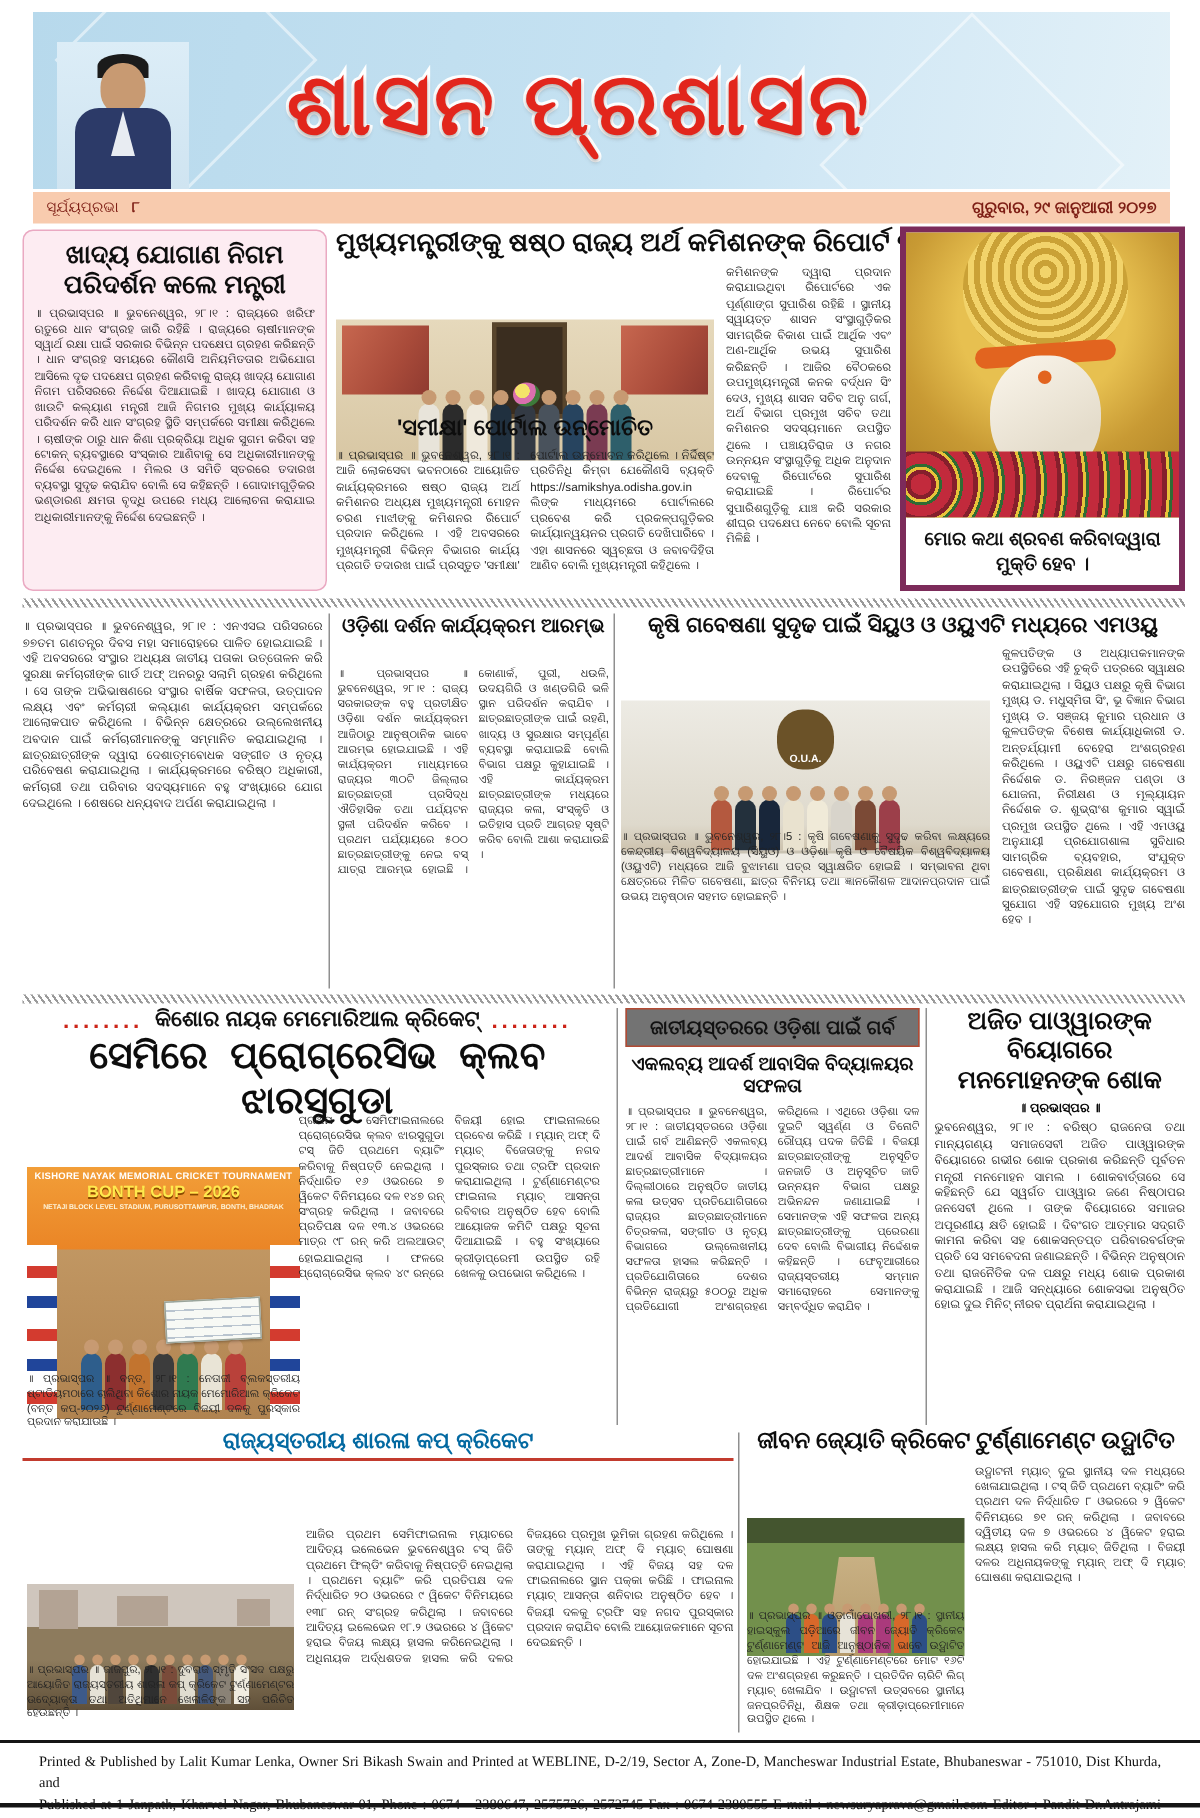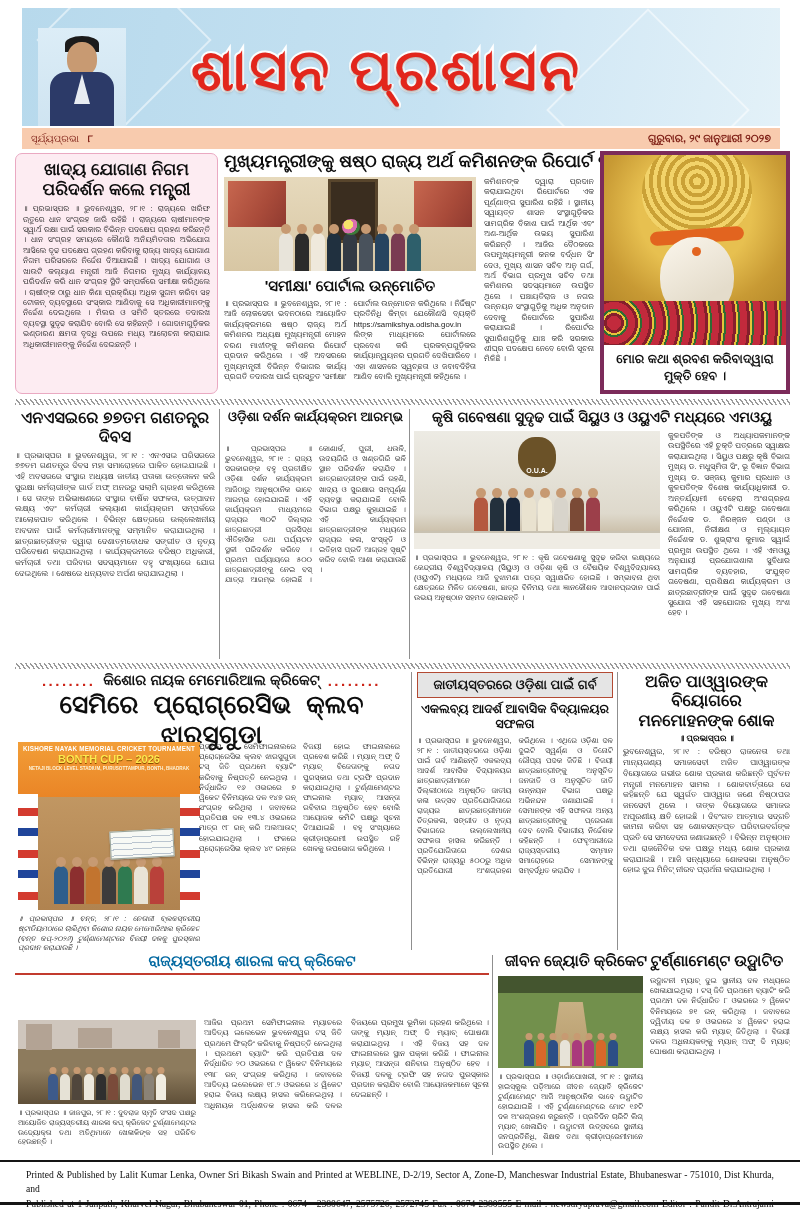--- a/index.html
+++ b/index.html
@@ -30,21 +30,21 @@
     display:flex;justify-content:space-between;align-items:center;padding:0 9px;box-sizing:border-box;}
   .strip .paper{font-size:10px;color:#7d1d14;}
   .strip .date{font-size:11px;font-weight:bold;color:#7d1d14;}
   
   .pinkbox{left:15px;top:153px;width:203px;height:241px;background:#fdecf2;border:1px solid #eaa9c2;border-radius:7px;
     padding:6px 7px;box-sizing:border-box;}
   .pinkbox .hl{font-size:17px;margin-bottom:4px;}
   .pinkbox .body-sm{height:168px;font-size:7.8px;}
   .center1{left:224px;top:151px;width:370px;height:243px;}
   .hl-fin{font-size:17.5px;white-space:nowrap;}
-  .photo{overflow:hidden;}
+  .photo{overflow:hidden;margin-top:36px;}
   .photo-cm{left:0;top:26px;width:252px;height:94px;background:linear-gradient(#e6d9bc,#d8c7a4);}
   .cm-paint{position:absolute;top:4px;width:58px;height:46px;background:linear-gradient(120deg,#c7674f,#a94b3a 60%,#8f3a30);}
   .cm-door{position:absolute;left:104px;top:2px;width:44px;height:58px;background:#3a2d1f;border:3px solid #58452c;}
   .cm-bouquet{position:absolute;left:118px;top:42px;width:18px;height:16px;border-radius:50%;
     background:radial-gradient(circle at 35% 35%,#f4e36a 0 30%,#d96fae 32% 55%,#3d7a3a 58% 100%);}
   .crowd{position:absolute;left:0;right:0;bottom:0;display:flex;justify-content:center;align-items:flex-end;}
   .person{position:relative;width:14px;height:38px;border-radius:7px 7px 0 0;background:var(--c,#3c3c3c);margin:0 1px;}
   .person::before{content:"";position:absolute;top:-9px;left:50%;transform:translateX(-50%);
     width:10px;height:10px;border-radius:50%;background:var(--s,#c79a72);}
   .p-sm{width:10px;height:26px;border-radius:5px 5px 0 0;}
@@ -88,24 +88,24 @@
   .photo-bonth{left:3px;top:70px;width:182px;height:168px;background:linear-gradient(#c9a06b,#b08350);}
   .bn-banner{position:absolute;left:0;right:0;top:0;height:52px;background:linear-gradient(#f29e38,#ea8526);
     color:#fff;text-align:center;padding-top:3px;}
   .bn-l1{font-size:6.3px;font-weight:bold;letter-spacing:.2px;}
   .bn-l2{font-size:11px;font-weight:bold;color:#ffe94d;text-shadow:0 1px 0 #8a4a00;margin:1px 0;}
   .bn-l3{font-size:4.6px;font-weight:bold;color:#fdf3d8;}
   .bn-cheque{position:absolute;left:92px;top:88px;width:62px;height:26px;background:#f7f9f5;border:1px solid #9aa49a;
     transform:rotate(-3deg);box-shadow:0 1px 2px rgba(0,0,0,.3);
     background-image:repeating-linear-gradient(#f7f9f5 0 5px,#b9c4cf 5px 6px);}
   .bn-side{position:absolute;top:52px;bottom:0;width:20px;background:repeating-linear-gradient(#ffffff 0 14px,#d33b2f 14px 22px,#ffffff 22px 34px,#20459a 34px 42px);}
-  .r3a-cap{left:3px;top:242px;width:182px;height:46px;font-size:7.3px;font-style:italic;}
+  .r3a-cap{left:3px;top:242px;width:182px;height:46px;font-size:7.3px;}
   .r3a-cols{left:184px;top:70px;width:201px;height:218px;font-size:7.6px;}
   .r3b{left:417px;top:672px;width:196px;}
-  .kickbox{background:#e5e5e5;border:1px solid #b34a33;font-size:13px;font-weight:bold;text-align:center;
+  .kickbox{background:#737373;border:1px solid #b34a33;font-size:13px;font-weight:bold;text-align:center;
     padding:4px 2px;color:#111;}
   .r3b .hl{font-size:12.5px;margin-top:4px;}
   .r3b .body-sm{height:218px;margin-top:4px;font-size:7.5px;}
   .r3c{left:623px;top:672px;width:167px;}
   .r3c .hl{font-size:16.5px;}
   .r3c .dl{text-align:center;font-size:8.5px;font-weight:bold;margin:3px 0;}
   .r3c .body-sm{height:198px;}
   
   .r4a{left:15px;top:952px;width:474px;}
   .r4a .kick{font-size:15px;font-weight:bold;text-align:center;color:#0369a1;}
@@ -188,21 +188,20 @@
       <div class="sai-face"></div>
       <div class="sai-tilak"></div>
       <div class="sai-garland"></div>
     </div>
     <div class="sai-cap">ମୋର କଥା ଶ୍ରବଣ କରିବାଦ୍ୱାରା ମୁକ୍ତି ହେବ ।</div>
   </div>
 
   <div class="abs hatch" style="left:15px;top:399px;width:775px;height:6px;"></div>
 
   <div class="abs r2a">
-    <div class="hl">ଏନଏସଇରେ ୭୭ତମ ଗଣତନ୍ତ୍ର ଦିବସ</div>
     <div class="body-sm">॥ ପ୍ରଭାସ୍ପର ॥ ଭୁବନେଶ୍ୱର, ୨୮।୧ : ଏନଏସଇ ପରିସରରେ ୭୭ତମ ଗଣତନ୍ତ୍ର ଦିବସ ମହା ସମାରୋହରେ ପାଳିତ ହୋଇଯାଇଛି । ଏହି ଅବସରରେ ସଂସ୍ଥାର ଅଧ୍ୟକ୍ଷ ଜାତୀୟ ପତାକା ଉତ୍ତୋଳନ କରି ସୁରକ୍ଷା କର୍ମଚାରୀଙ୍କ ଗାର୍ଡ ଅଫ୍ ଅନରରୁ ସଲାମି ଗ୍ରହଣ କରିଥିଲେ । ସେ ତାଙ୍କ ଅଭିଭାଷଣରେ ସଂସ୍ଥାର ବାର୍ଷିକ ସଫଳତା, ଉତ୍ପାଦନ ଲକ୍ଷ୍ୟ ଏବଂ କର୍ମଚାରୀ କଲ୍ୟାଣ କାର୍ଯ୍ୟକ୍ରମ ସମ୍ପର୍କରେ ଆଲୋକପାତ କରିଥିଲେ । ବିଭିନ୍ନ କ୍ଷେତ୍ରରେ ଉଲ୍ଲେଖନୀୟ ଅବଦାନ ପାଇଁ କର୍ମଚାରୀମାନଙ୍କୁ ସମ୍ମାନିତ କରାଯାଇଥିଲା । ଛାତ୍ରଛାତ୍ରୀଙ୍କ ଦ୍ୱାରା ଦେଶାତ୍ମବୋଧକ ସଙ୍ଗୀତ ଓ ନୃତ୍ୟ ପରିବେଷଣ କରାଯାଇଥିଲା । କାର୍ଯ୍ୟକ୍ରମରେ ବରିଷ୍ଠ ଅଧିକାରୀ, କର୍ମଚାରୀ ତଥା ପରିବାର ସଦସ୍ୟମାନେ ବହୁ ସଂଖ୍ୟାରେ ଯୋଗ ଦେଇଥିଲେ । ଶେଷରେ ଧନ୍ୟବାଦ ଅର୍ପଣ କରାଯାଇଥିଲା ।</div>
   </div>
   <div class="abs vr" style="left:219px;top:409px;height:250px;"></div>
 
   <div class="abs r2b">
     <div class="hl">ଓଡ଼ିଶା ଦର୍ଶନ କାର୍ଯ୍ୟକ୍ରମ ଆରମ୍ଭ</div>
     <div class="body-sm cols2">॥ ପ୍ରଭାସ୍ପର ॥ ଭୁବନେଶ୍ୱର, ୨୮।୧ : ରାଜ୍ୟ ସରକାରଙ୍କ ବହୁ ପ୍ରତୀକ୍ଷିତ ଓଡ଼ିଶା ଦର୍ଶନ କାର୍ଯ୍ୟକ୍ରମ ଆଜିଠାରୁ ଆନୁଷ୍ଠାନିକ ଭାବେ ଆରମ୍ଭ ହୋଇଯାଇଛି । ଏହି କାର୍ଯ୍ୟକ୍ରମ ମାଧ୍ୟମରେ ରାଜ୍ୟର ୩୦ଟି ଜିଲ୍ଲାର ଛାତ୍ରଛାତ୍ରୀ ପ୍ରସିଦ୍ଧ ଐତିହାସିକ ତଥା ପର୍ଯ୍ୟଟନ ସ୍ଥଳୀ ପରିଦର୍ଶନ କରିବେ । ପ୍ରଥମ ପର୍ଯ୍ୟାୟରେ ୫୦୦ ଛାତ୍ରଛାତ୍ରୀଙ୍କୁ ନେଇ ବସ୍ ଯାତ୍ରା ଆରମ୍ଭ ହୋଇଛି । କୋଣାର୍କ, ପୁରୀ, ଧଉଳି, ଉଦୟଗିରି ଓ ଖଣ୍ଡଗିରି ଭଳି ସ୍ଥାନ ପରିଦର୍ଶନ କରାଯିବ । ଛାତ୍ରଛାତ୍ରୀଙ୍କ ପାଇଁ ରହଣି, ଖାଦ୍ୟ ଓ ସୁରକ୍ଷାର ସମ୍ପୂର୍ଣ୍ଣ ବ୍ୟବସ୍ଥା କରାଯାଇଛି ବୋଲି ବିଭାଗ ପକ୍ଷରୁ କୁହାଯାଇଛି । ଏହି କାର୍ଯ୍ୟକ୍ରମ ଛାତ୍ରଛାତ୍ରୀଙ୍କ ମଧ୍ୟରେ ରାଜ୍ୟର କଳା, ସଂସ୍କୃତି ଓ ଇତିହାସ ପ୍ରତି ଆଗ୍ରହ ସୃଷ୍ଟି କରିବ ବୋଲି ଆଶା କରାଯାଉଛି ।</div>
   </div>
   <div class="abs vr" style="left:409px;top:409px;height:250px;"></div>
 
@@ -217,21 +216,21 @@
         <span class="person" style="--c:#23303c;"></span>
         <span class="person" style="--c:#18263a;"></span>
         <span class="person" style="--c:#e9e2cf;"></span>
         <span class="person" style="--c:#f0ead8;"></span>
         <span class="person" style="--c:#d8d4cb;"></span>
         <span class="person" style="--c:#7b4a36;"></span>
         <span class="person" style="--c:#9c3f4a;"></span>
       </div>
       <div class="oua-table"></div>
     </div>
-    <div class="abs body-sm oua-cap">॥ ପ୍ରଭାସ୍ପର ॥ ଭୁବନେଶ୍ୱର, ୨୮।୧ : କୃଷି ଗବେଷଣାକୁ ସୁଦୃଢ କରିବା ଲକ୍ଷ୍ୟରେ କେନ୍ଦ୍ରୀୟ ବିଶ୍ୱବିଦ୍ୟାଳୟ (ସିୟୁଓ) ଓ ଓଡ଼ିଶା କୃଷି ଓ ବୈଷୟିକ ବିଶ୍ୱବିଦ୍ୟାଳୟ (ଓୟୁଏଟି) ମଧ୍ୟରେ ଆଜି ବୁଝାମଣା ପତ୍ର ସ୍ୱାକ୍ଷରିତ ହୋଇଛି । ସମ୍ଭାବନା ଥିବା କ୍ଷେତ୍ରରେ ମିଳିତ ଗବେଷଣା, ଛାତ୍ର ବିନିମୟ ତଥା ଜ୍ଞାନକୌଶଳ ଆଦାନପ୍ରଦାନ ପାଇଁ ଉଭୟ ଅନୁଷ୍ଠାନ ସହମତ ହୋଇଛନ୍ତି ।</div>
+    <div class="abs body-sm oua-cap">॥ ପ୍ରଭାସ୍ପର ॥ ଭୁବନେଶ୍ୱର, ୨୮।5 : କୃଷି ଗବେଷଣାକୁ ସୁଦୃଢ କରିବା ଲକ୍ଷ୍ୟରେ କେନ୍ଦ୍ରୀୟ ବିଶ୍ୱବିଦ୍ୟାଳୟ (ସିୟୁଓ) ଓ ଓଡ଼ିଶା କୃଷି ଓ ବୈଷୟିକ ବିଶ୍ୱବିଦ୍ୟାଳୟ (ଓୟୁଏଟି) ମଧ୍ୟରେ ଆଜି ବୁଝାମଣା ପତ୍ର ସ୍ୱାକ୍ଷରିତ ହୋଇଛି । ସମ୍ଭାବନା ଥିବା କ୍ଷେତ୍ରରେ ମିଳିତ ଗବେଷଣା, ଛାତ୍ର ବିନିମୟ ତଥା ଜ୍ଞାନକୌଶଳ ଆଦାନପ୍ରଦାନ ପାଇଁ ଉଭୟ ଅନୁଷ୍ଠାନ ସହମତ ହୋଇଛନ୍ତି ।</div>
     <div class="abs body-sm r2c-right">କୁଳପତିଙ୍କ ଓ ଅଧ୍ୟାପକମାନଙ୍କ ଉପସ୍ଥିତିରେ ଏହି ଚୁକ୍ତି ପତ୍ରରେ ସ୍ୱାକ୍ଷର କରାଯାଇଥିଲା । ସିୟୁଓ ପକ୍ଷରୁ କୃଷି ବିଭାଗ ମୁଖ୍ୟ ଡ. ମଧୁସ୍ମିତା ସିଂ, ଭୂ ବିଜ୍ଞାନ ବିଭାଗ ମୁଖ୍ୟ ଡ. ସଞ୍ଜୟ କୁମାର ପ୍ରଧାନ ଓ କୁଳପତିଙ୍କ ବିଶେଷ କାର୍ଯ୍ୟାଧିକାରୀ ଡ. ଅନ୍ତର୍ଯ୍ୟାମୀ ବେହେରା ଅଂଶଗ୍ରହଣ କରିଥିଲେ । ଓୟୁଏଟି ପକ୍ଷରୁ ଗବେଷଣା ନିର୍ଦ୍ଦେଶକ ଡ. ନିରଞ୍ଜନ ପଣ୍ଡା ଓ ଯୋଜନା, ନିରୀକ୍ଷଣ ଓ ମୂଲ୍ୟାୟନ ନିର୍ଦ୍ଦେଶକ ଡ. ଶୁଭ୍ରାଂଶ କୁମାର ସ୍ୱାଇଁ ପ୍ରମୁଖ ଉପସ୍ଥିତ ଥିଲେ । ଏହି ଏମଓୟୁ ଅନୁଯାୟୀ ପ୍ରଯୋଗଶାଳା ସୁବିଧାର ସାମଗ୍ରିକ ବ୍ୟବହାର, ସଂଯୁକ୍ତ ଗବେଷଣା, ପ୍ରଶିକ୍ଷଣ କାର୍ଯ୍ୟକ୍ରମ ଓ ଛାତ୍ରଛାତ୍ରୀଙ୍କ ପାଇଁ ସୁଦୃଢ ଗବେଷଣା ସୁଯୋଗ ଏହି ସହଯୋଗର ମୁଖ୍ୟ ଅଂଶ ହେବ ।</div>
   </div>
 
   <div class="abs hatch" style="left:15px;top:663px;width:775px;height:6px;"></div>
 
   <div class="abs r3a">
     <div class="kicker3">
       <span class="dots">........</span>
       <span>କିଶୋର ନାୟକ ମେମୋରିଆଲ କ୍ରିକେଟ୍</span>
       <span class="dots">........</span>

